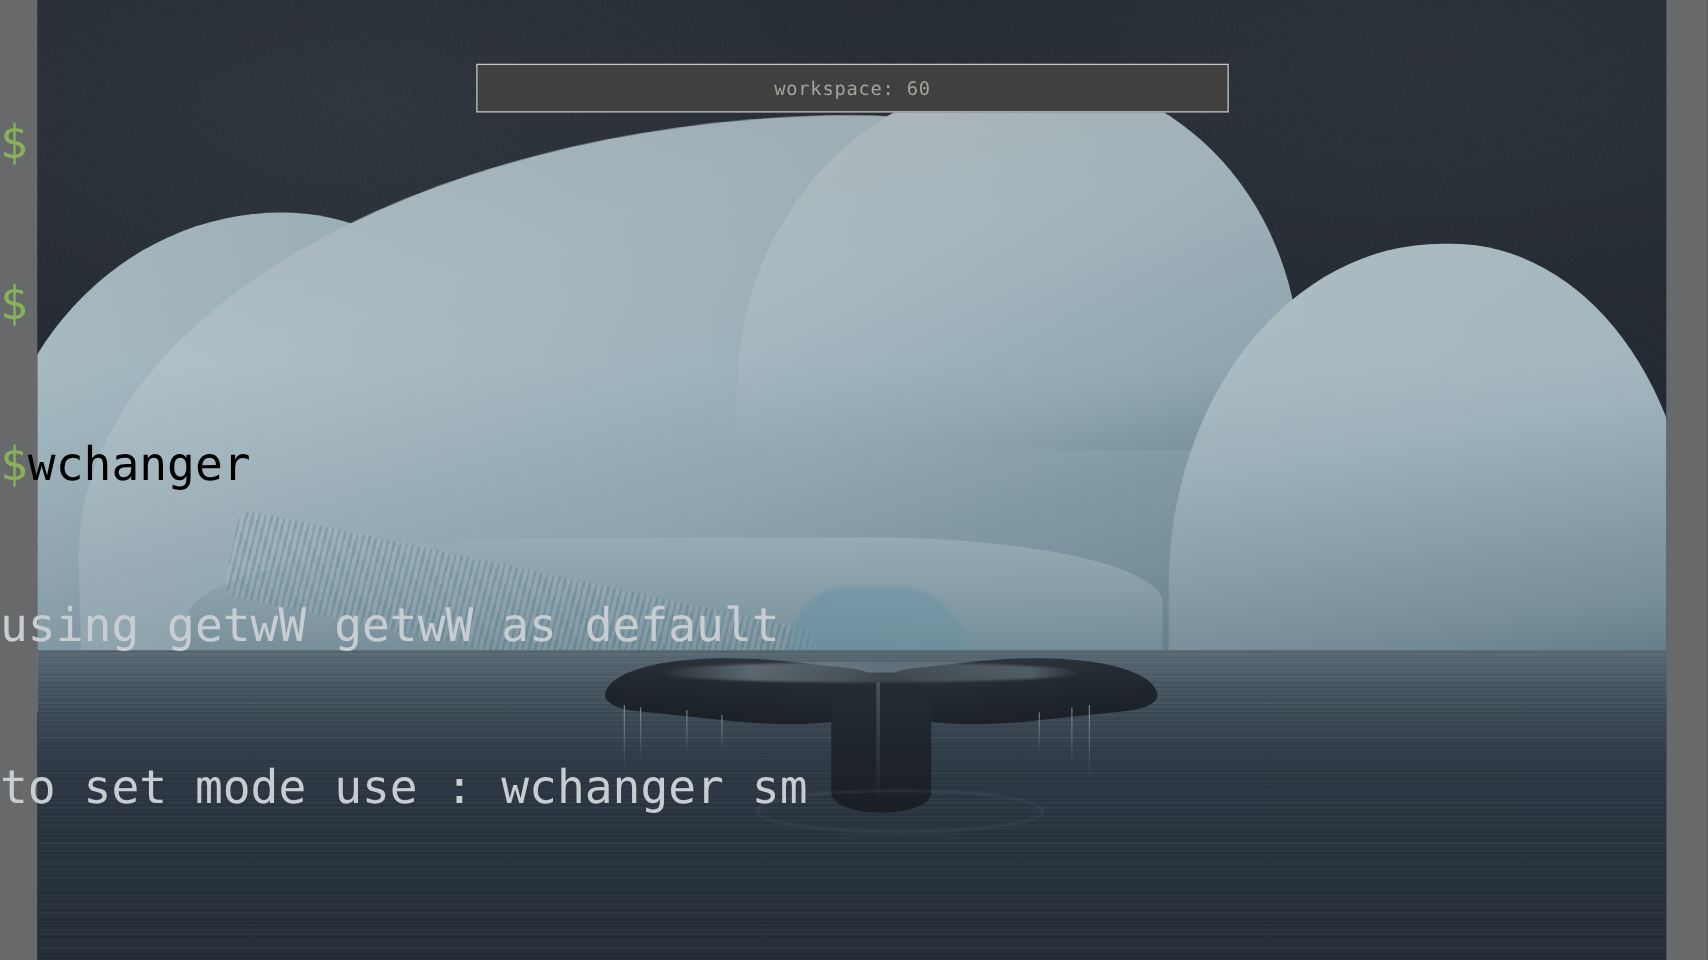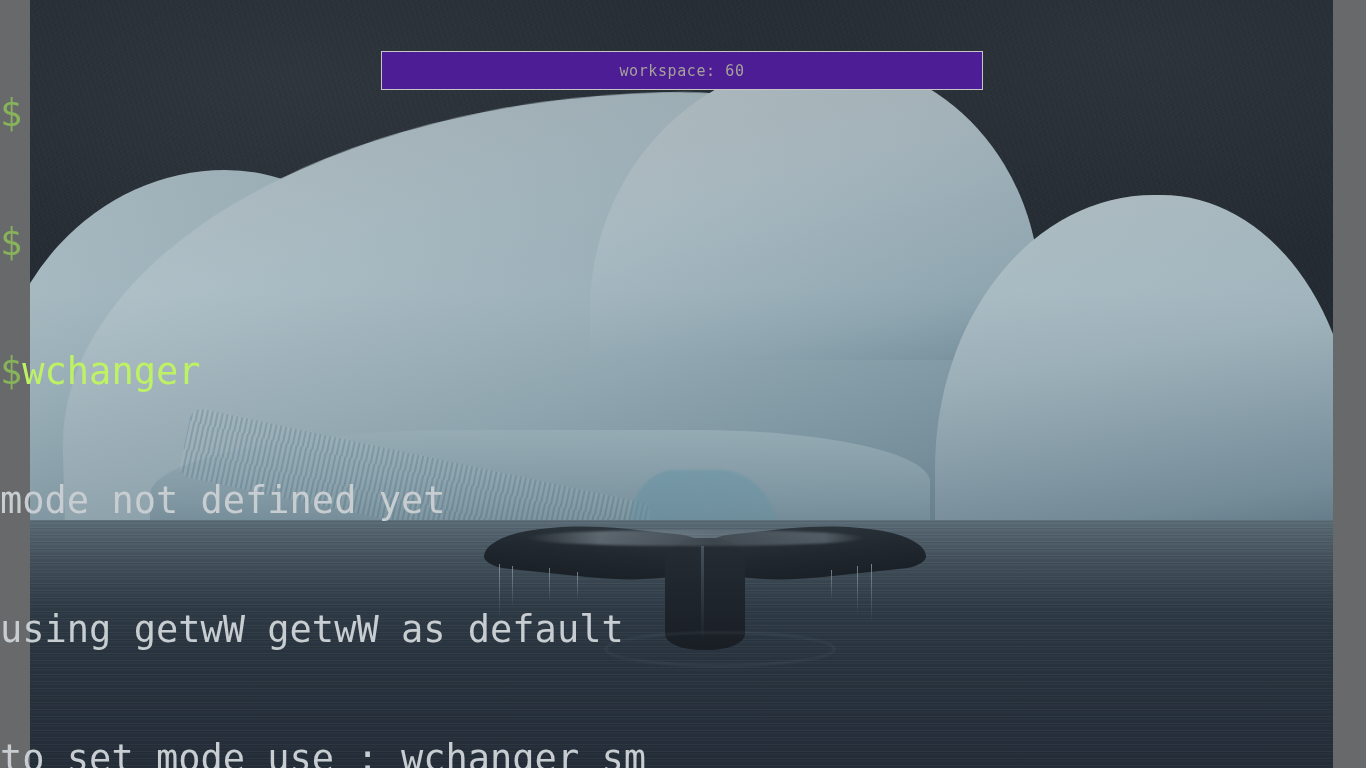--- a/index.html
+++ b/index.html
@@ -173,29 +173,29 @@
     padding: 6px 0 0 0;
     font-family: "DejaVu Sans Mono", "Liberation Mono", monospace;
     font-size: 37px;
     line-height: 43px;
     color: #cdd3d6;
     white-space: pre;
     letter-spacing: 0;
   }
   .term-line { height: 43px; display: block; }
   .prompt { color: #88b35a; }
-  .cmd { color: #bef264; }
+  .cmd { color: #000000; }
   .out { color: #c7cdd1; }
 
   
   #workspace-indicator {
     position: absolute;
     left: 381px; top: 51px;
     width: 602px; height: 39px;
-    background: #4c1d95;
+    background: #404040;
     border: 1px solid #c6c6c6;
     display: flex;
     align-items: center;
     justify-content: center;
     font-family: "DejaVu Sans Mono", "Liberation Mono", monospace;
     font-size: 15px;
     color: #a7a29a;
     letter-spacing: .6px;
   }
 </style>
@@ -236,21 +236,20 @@
       <div class="fl-splashring"></div>
     </div>
 
     <div class="wp-layer wp-tint"></div>
   </div>
 
   <div id="terminal">
     <div class="term-line"><span class="prompt">$</span></div>
     <div class="term-line"><span class="prompt">$</span></div>
     <div class="term-line"><span class="prompt">$</span><span class="cmd">wchanger</span></div>
-    <div class="term-line"><span class="out">mode not defined yet</span></div>
     <div class="term-line"><span class="out">using getwW getwW as default</span></div>
     <div class="term-line"><span class="out">to set mode use : wchanger sm</span></div>
     
     
     
     
     
     
     
   </div>

